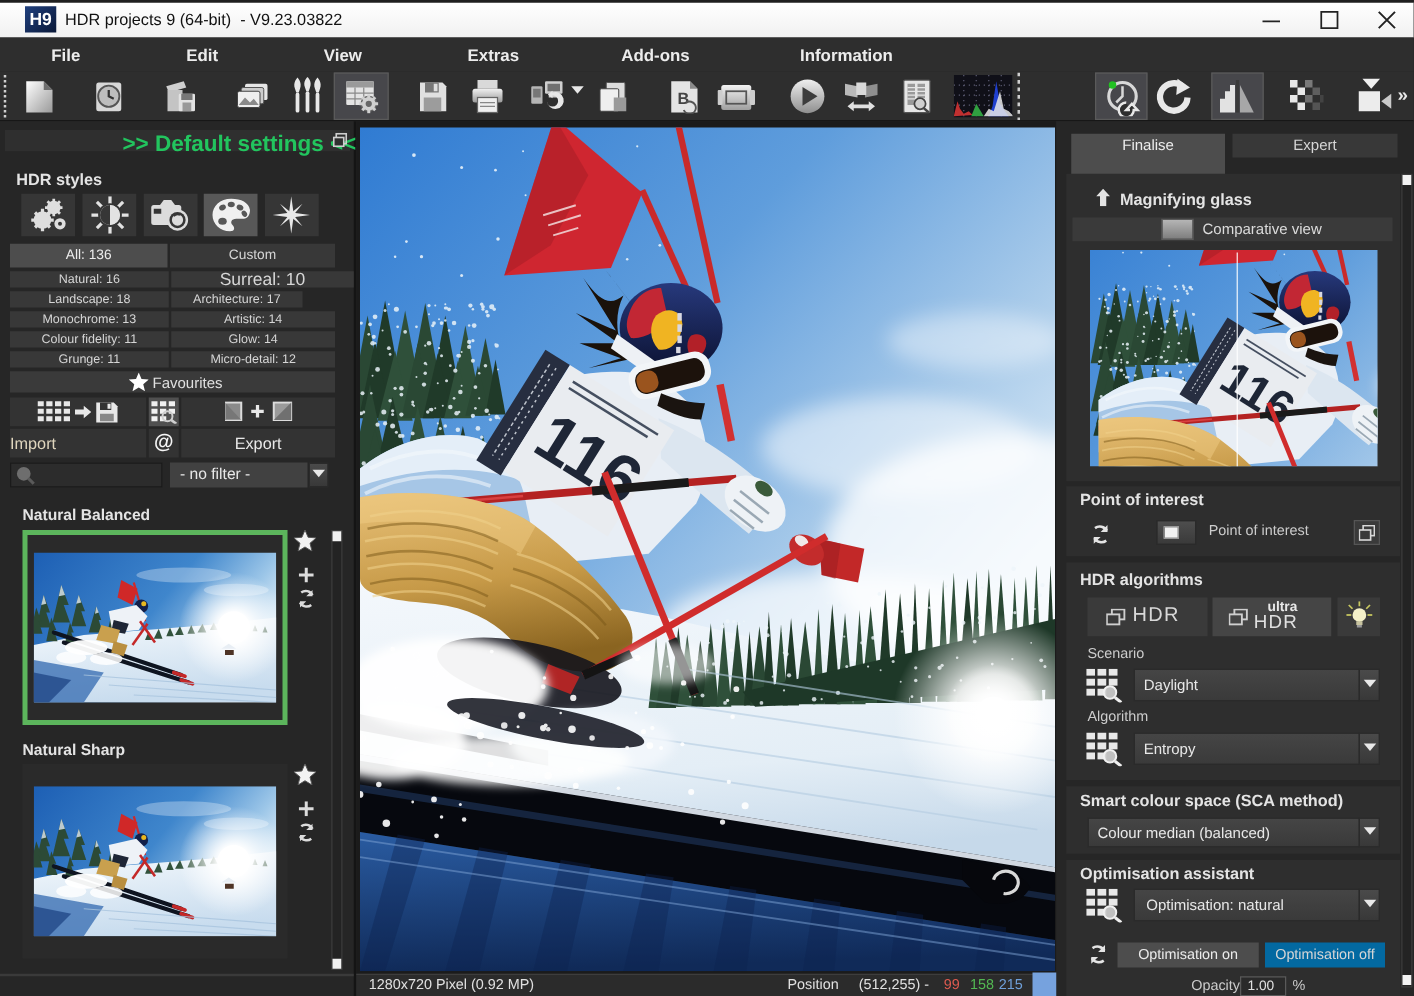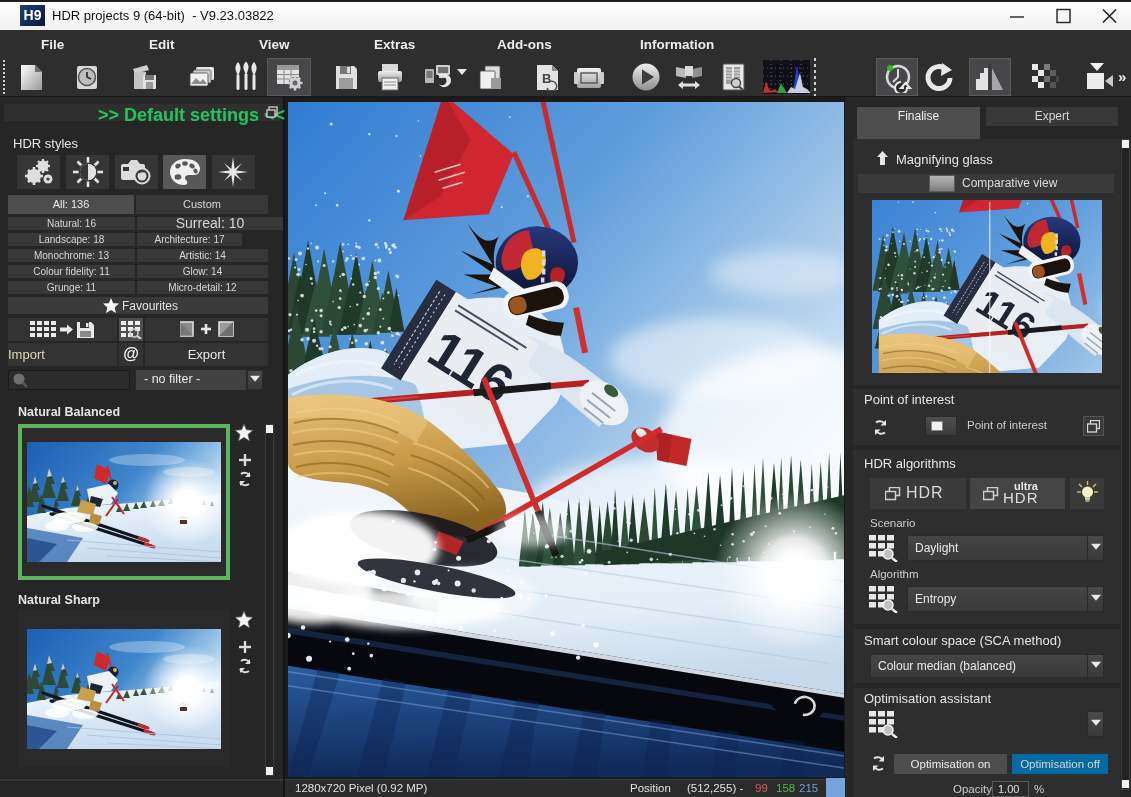--- a/index.html
+++ b/index.html
@@ -10,21 +10,21 @@
 .menubar{left:0;top:30px;width:1131px;height:27px;background:#2e2e2e}
 .mi{top:37px;font-size:13.5px;font-weight:bold;color:#ececec}
 .toolbar{left:0;top:57px;width:1131px;height:40px;background:#2e2e2e;border-bottom:1px solid #171717}
 .hl{background:#47474b;border:1px solid #5a5a5a}
 .lpanel{left:0;top:97px;width:285px;height:700px;background:#262626;border-right:2px solid #141414}
 .cpanel{left:285px;top:97px;width:560px;height:700px;background:#1b1b1b}
 .rpanel{left:845px;top:97px;width:286px;height:700px;background:#262626}
 .sec{background:#2e2e2e}
 .btn{background:#383838;color:#d6d6d6;text-align:center}
 .btnsel{background:#4d4d4d;color:#ececec;text-align:center}
-.hdr{font-weight:normal;color:#e4e4e4;font-size:13px}
+.hdr{font-weight:bold;color:#e4e4e4;font-size:13px}
 .drop{background:linear-gradient(#454545,#3a3a3a);color:#e8e8e8;font-size:12px;border:1px solid #2a2a2a}
 .dArrow{background:linear-gradient(#4a4a4a,#383838);border:1px solid #2a2a2a}
 .dArrow:after{content:"";position:absolute;left:50%;top:50%;transform:translate(-50%,-38%);border:5px solid transparent;border-top:6px solid #e8e8e8}
 </style></head><body>
 <div id="app">
 
 <div class="abs titlebar"></div>
 <div class="abs h9">H9</div>
 <div class="abs ttext">HDR projects 9 (64-bit)&nbsp; - V9.23.03822</div>
 <svg class="abs" style="left:1000px;top:5px" width="125" height="22">
@@ -1357,20 +1357,21 @@
         <rect x="0" y="8" width="7" height="5.5"></rect>
         <rect x="9" y="8" width="7" height="5.5"></rect>
         <rect x="18" y="8" width="7" height="5.5"></rect>
         <rect x="0" y="16" width="7" height="5.5"></rect>
         <rect x="9" y="16" width="7" height="5.5"></rect>
       </g>
       <circle cx="19" cy="19" r="5" fill="#d0d0d0" opacity="0.9"></circle>
       <circle cx="19" cy="19" r="5" fill="none" stroke="#f0f0f0" stroke-width="1.6"></circle>
       <line x1="23" y1="23" x2="28" y2="27" stroke="#f0f0f0" stroke-width="2.4"></line>
     </svg>
+<div class="abs drop" style="left:907px;top:711px;width:181px;height:26px;line-height:24px;padding-left:9px">Optimisation: natural</div>
 <div class="abs dArrow" style="left:1087px;top:711px;width:17px;height:26px"></div>
 <svg class="abs" style="left:870px;top:755px" width="17" height="17">
       <path d="M4 3.5 a6.5 6.5 0 0 1 9.5 2" fill="none" stroke="#e4e4e4" stroke-width="2"></path>
       <path d="M14 1 v5.5 h-5.5 z" fill="#e4e4e4"></path>
       <path d="M13 13.5 a6.5 6.5 0 0 1 -9.5 -2" fill="none" stroke="#e4e4e4" stroke-width="2"></path>
       <path d="M3 16 v-5.5 h5.5 z" fill="#e4e4e4"></path>
     </svg>
 <div class="abs btnsel" style="left:894px;top:754px;width:113px;height:20px;font-size:11.5px;line-height:20px">Optimisation on</div>
 <div class="abs" style="left:1012px;top:754px;width:96px;height:20px;background:#0369a1;color:#d6d6d6;font-size:11.5px;text-align:center;line-height:20px">Optimisation off</div>
 <div class="abs" style="left:953px;top:783px;font-size:11.5px;color:#cccccc">Opacity</div>

